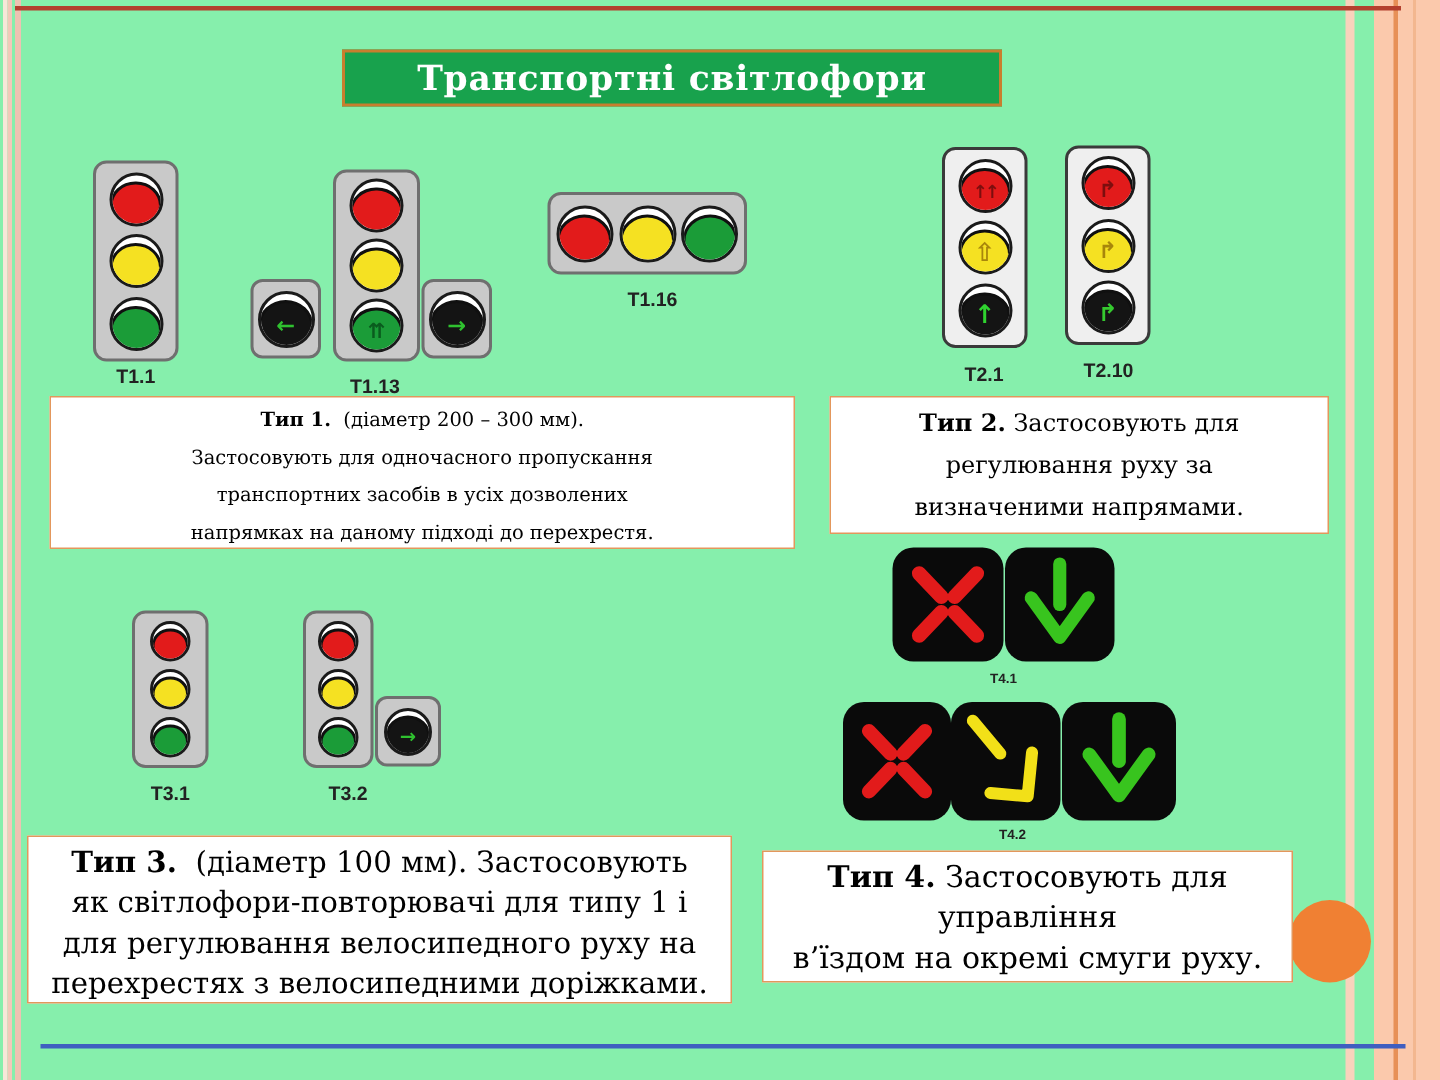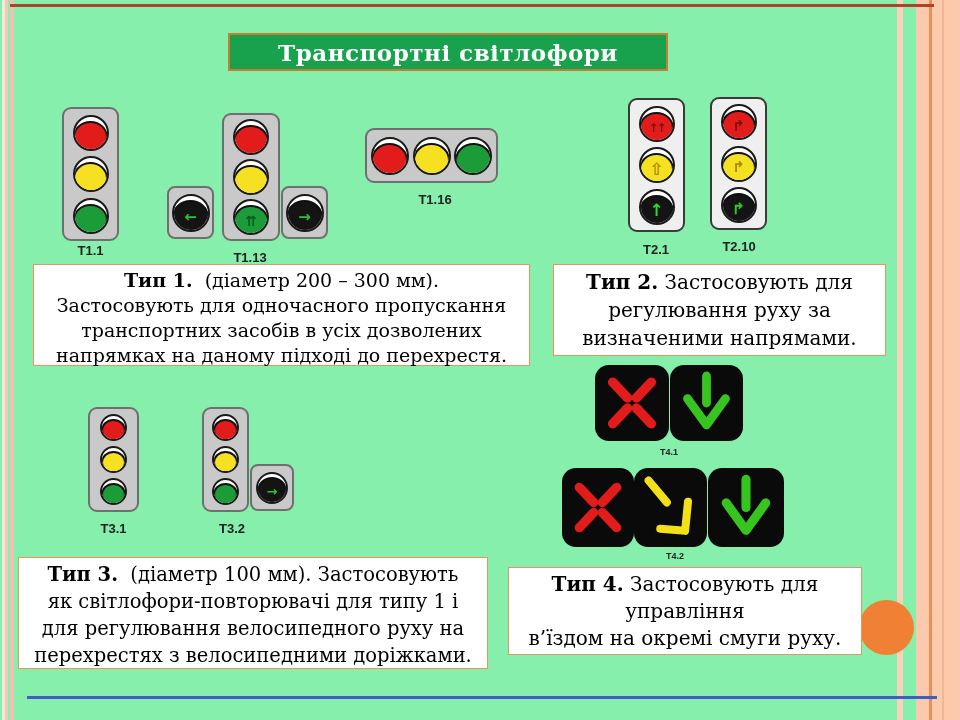--- a/index.html
+++ b/index.html
@@ -235,28 +235,28 @@
   <div class="panel" style="left:708px;top:468px;width:76px;height:79px;">
     <svg viewBox="0 0 100 100">
         <g stroke="#38c41e" stroke-width="12" fill="none" stroke-linecap="round" stroke-linejoin="round">
       <line x1="50" y1="13" x2="50" y2="50"></line>
           <polyline points="24,44 50,80 76,44"></polyline>
     </g>
       </svg>
   </div>
   <div class="slabel small" style="left:645px;top:551px;width:60px;">Т4.2</div>
 
-  <div class="tbox" style="left:33px;top:264px;width:497px;height:102px;font-size:19px;line-height:25px;">
+  <div class="tbox" style="left:33px;top:264px;width:497px;height:102px;font-size:13px;line-height:25px;">
     <div class="tline"><b>Тип 1.</b><span>&nbsp; (діаметр 200 – 300 мм).</span></div>
     <div class="tline">Застосовують для одночасного пропускання</div>
     <div class="tline">транспортних засобів в усіх дозволених</div>
     <div class="tline">напрямках на даному підході до перехрестя.</div>
   </div>
 
-  <div class="tbox" style="left:553px;top:264px;width:333px;height:92px;font-size:20px;line-height:28px;">
+  <div class="tbox" style="left:553px;top:264px;width:333px;height:92px;font-size:16px;line-height:28px;">
     <div class="tline"><b>Тип 2.</b><span> Застосовують для</span></div>
     <div class="tline">регулювання руху за</div>
     <div class="tline">визначеними напрямами.</div>
   </div>
 
   <div class="tbox" style="left:18px;top:557px;width:470px;height:112px;font-size:19.5px;line-height:27px;">
     <div class="tline"><b>Тип 3.</b><span>&nbsp; (діаметр 100 мм). Застосовують</span></div>
     <div class="tline">як світлофори-повторювачі для типу 1 і</div>
     <div class="tline">для регулювання велосипедного руху на</div>
     <div class="tline">перехрестях з велосипедними доріжками.</div>

